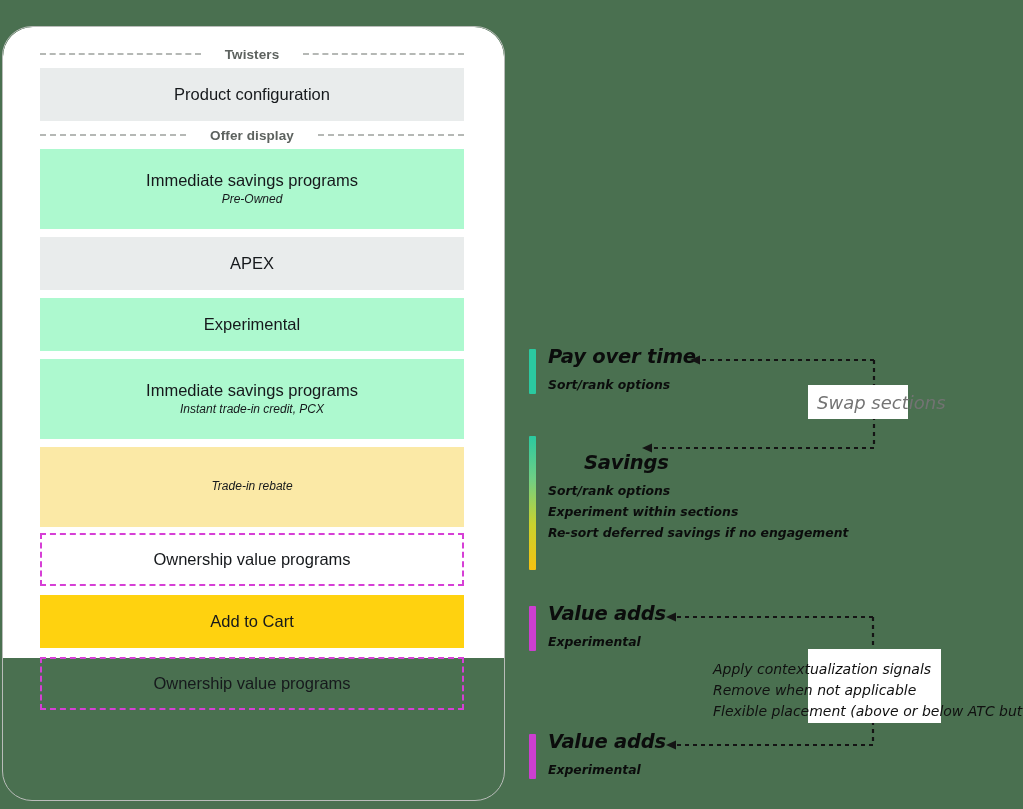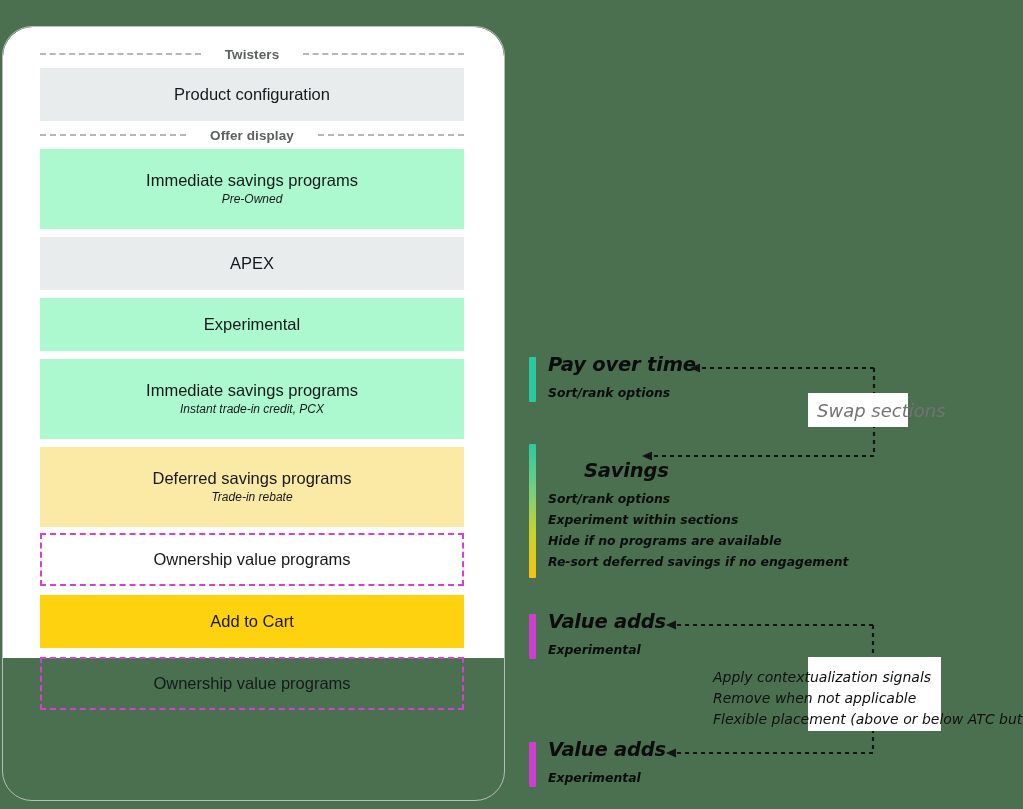--- a/index.html
+++ b/index.html
@@ -86,21 +86,21 @@
     background: transparent;
     border: 2px dashed #d63fd6;
   }
   .h53 { height: 53px; }
   .h80 { height: 80px; }
   .gap6  { height: 6px; }
   .gap8  { height: 8px; }
   .gap9  { height: 9px; }
 
   
-  #annotations { position: absolute; left: 0; top: 12px; width: 1023px; height: 604px; }
+  #annotations { position: absolute; left: 0; top: 4px; width: 1023px; height: 604px; }
 
   .note {
     position: absolute;
     padding-left: 26px;
   }
   .note .bar {
     position: absolute;
     left: 7px; top: 2px;
     width: 7px;
     border-radius: 1px;
@@ -210,21 +210,20 @@
   </div>
   <div class="gap8"></div>
 
   <div class="block b-green h80">
     <span>Immediate savings programs</span>
     <span class="sub">Instant trade-in credit, PCX</span>
   </div>
   <div class="gap8"></div>
 
   <div class="block b-yellow h80">
-    <span>Deferred savings programs</span>
     <span class="sub">Trade-in rebate</span>
   </div>
   <div class="gap6"></div>
 
   <div class="block b-dashed h53">
     <span>Ownership value programs</span>
   </div>
   <div class="gap9"></div>
 
   <div class="block b-gold h53">
@@ -267,21 +266,20 @@
       <li>Sort/rank options</li>
     </ul>
   </div>
 
   <div class="note" style="left:522px; top:430px;">
     <span class="bar" style="height:134px; background:linear-gradient(180deg,#2bc9a0 0%,#6fcf85 32%,#c9d22e 66%,#f5c211 100%);"></span>
     <p class="title" style="margin-top:19px;margin-left:36px;">Savings</p>
     <ul>
       <li>Sort/rank options</li>
       <li>Experiment within sections</li>
-      <li>Hide if no programs are available</li>
       <li>Re-sort deferred savings if no engagement</li>
     </ul>
   </div>
 
   <div class="note" style="left:522px; top:600px;">
     <span class="bar" style="height:45px; background:#cc3fd0;"></span>
     <p class="title">Value adds</p>
     <ul>
       <li>Experimental</li>
     </ul>

